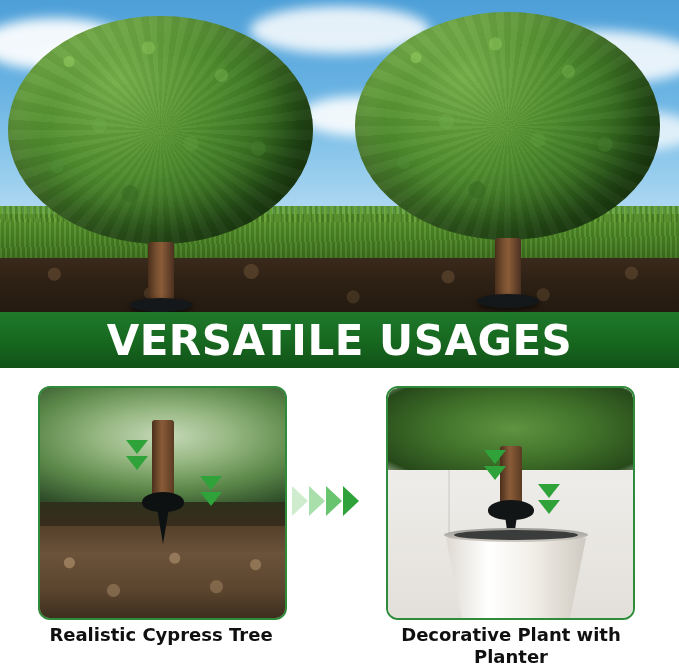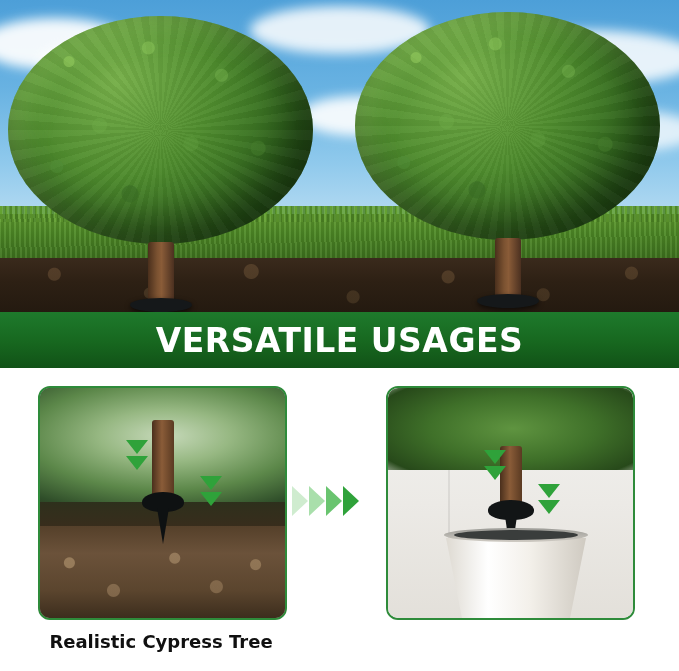--- a/index.html
+++ b/index.html
@@ -70,21 +70,21 @@
   .trunk{position:absolute;left:50%;transform:translateX(-50%);width:26px;height:62px;
     background:linear-gradient(to right,#4a2f1c,#7b5231 35%,#8a5c38 52%,#4b3020);
     border-radius:3px;}
   .base{position:absolute;left:50%;transform:translateX(-50%);width:62px;height:14px;
     background:#15181a;border-radius:50%;box-shadow:0 2px 5px rgba(0,0,0,.6);}
 
   
   .banner{position:absolute;left:0;top:312px;width:679px;height:56px;
     background:linear-gradient(to bottom,#1e7a2c 0%,#17671f 55%,#115217 100%);
     display:flex;align-items:center;justify-content:center;}
-  .banner-text{color:#ffffff;font-size:33px;font-weight:bold;letter-spacing:.5px;
+  .banner-text{color:#ffffff;font-size:42px;font-weight:bold;letter-spacing:.5px;
     font-family:"DejaVu Sans", sans-serif;}
 
   
   .bottom{position:absolute;left:0;top:368px;width:679px;height:303px;background:#fff;}
 
   .panel{position:absolute;border-radius:12px;overflow:hidden;border:2px solid #2e8b3a;}
   .panel-left{left:38px;top:18px;width:245px;height:230px;}
   .panel-right{left:386px;top:18px;width:245px;height:230px;}
 
   .scene-left{position:absolute;inset:0;background:linear-gradient(to bottom,#1d2a18 0%,#24331c 40%,#3a2c1c 62%,#4a3722 100%);}
@@ -121,21 +121,21 @@
   .sr-soil{position:absolute;left:66px;bottom:78px;width:124px;height:10px;border-radius:50%;background:#3a3d3c;}
 
   .chev{position:absolute;width:0;height:0;}
   .chev-down{border-left:11px solid transparent;border-right:11px solid transparent;border-top:14px solid #2fa23a;}
 
   .arrow-group{position:absolute;left:292px;top:118px;width:92px;height:30px;display:flex;align-items:center;gap:1px;}
   .arrow-r{width:0;height:0;border-top:15px solid transparent;border-bottom:15px solid transparent;}
 
   .caption{position:absolute;text-align:center;color:#101010;font-size:18px;font-weight:bold;line-height:22px;
     font-family:"DejaVu Sans", sans-serif;}
-  .cap-left{left:18px;top:256px;width:286px;margin-top:7px;}
+  .cap-left{left:18px;top:256px;width:286px;}
   .cap-right{left:368px;top:256px;width:286px;}
 </style>
 </head>
 <body>
 
 <div class="page">
 
   <div class="hero">
     <div class="sky"></div>
     <div class="cloud c1"></div>
@@ -209,16 +209,18 @@
         <div class="chev chev-down" style="left:150px;top:96px;"></div>
         <div class="chev chev-down" style="left:150px;top:112px;"></div>
       </div>
     </div>
 
     <div class="caption cap-left">
       <div>Realistic Cypress Tree</div>
     </div>
 
     <div class="caption cap-right">
+      <div>Decorative Plant with</div>
+      <div>Planter</div>
     </div>
 
   </div>
 </div>
 
 </body></html>

